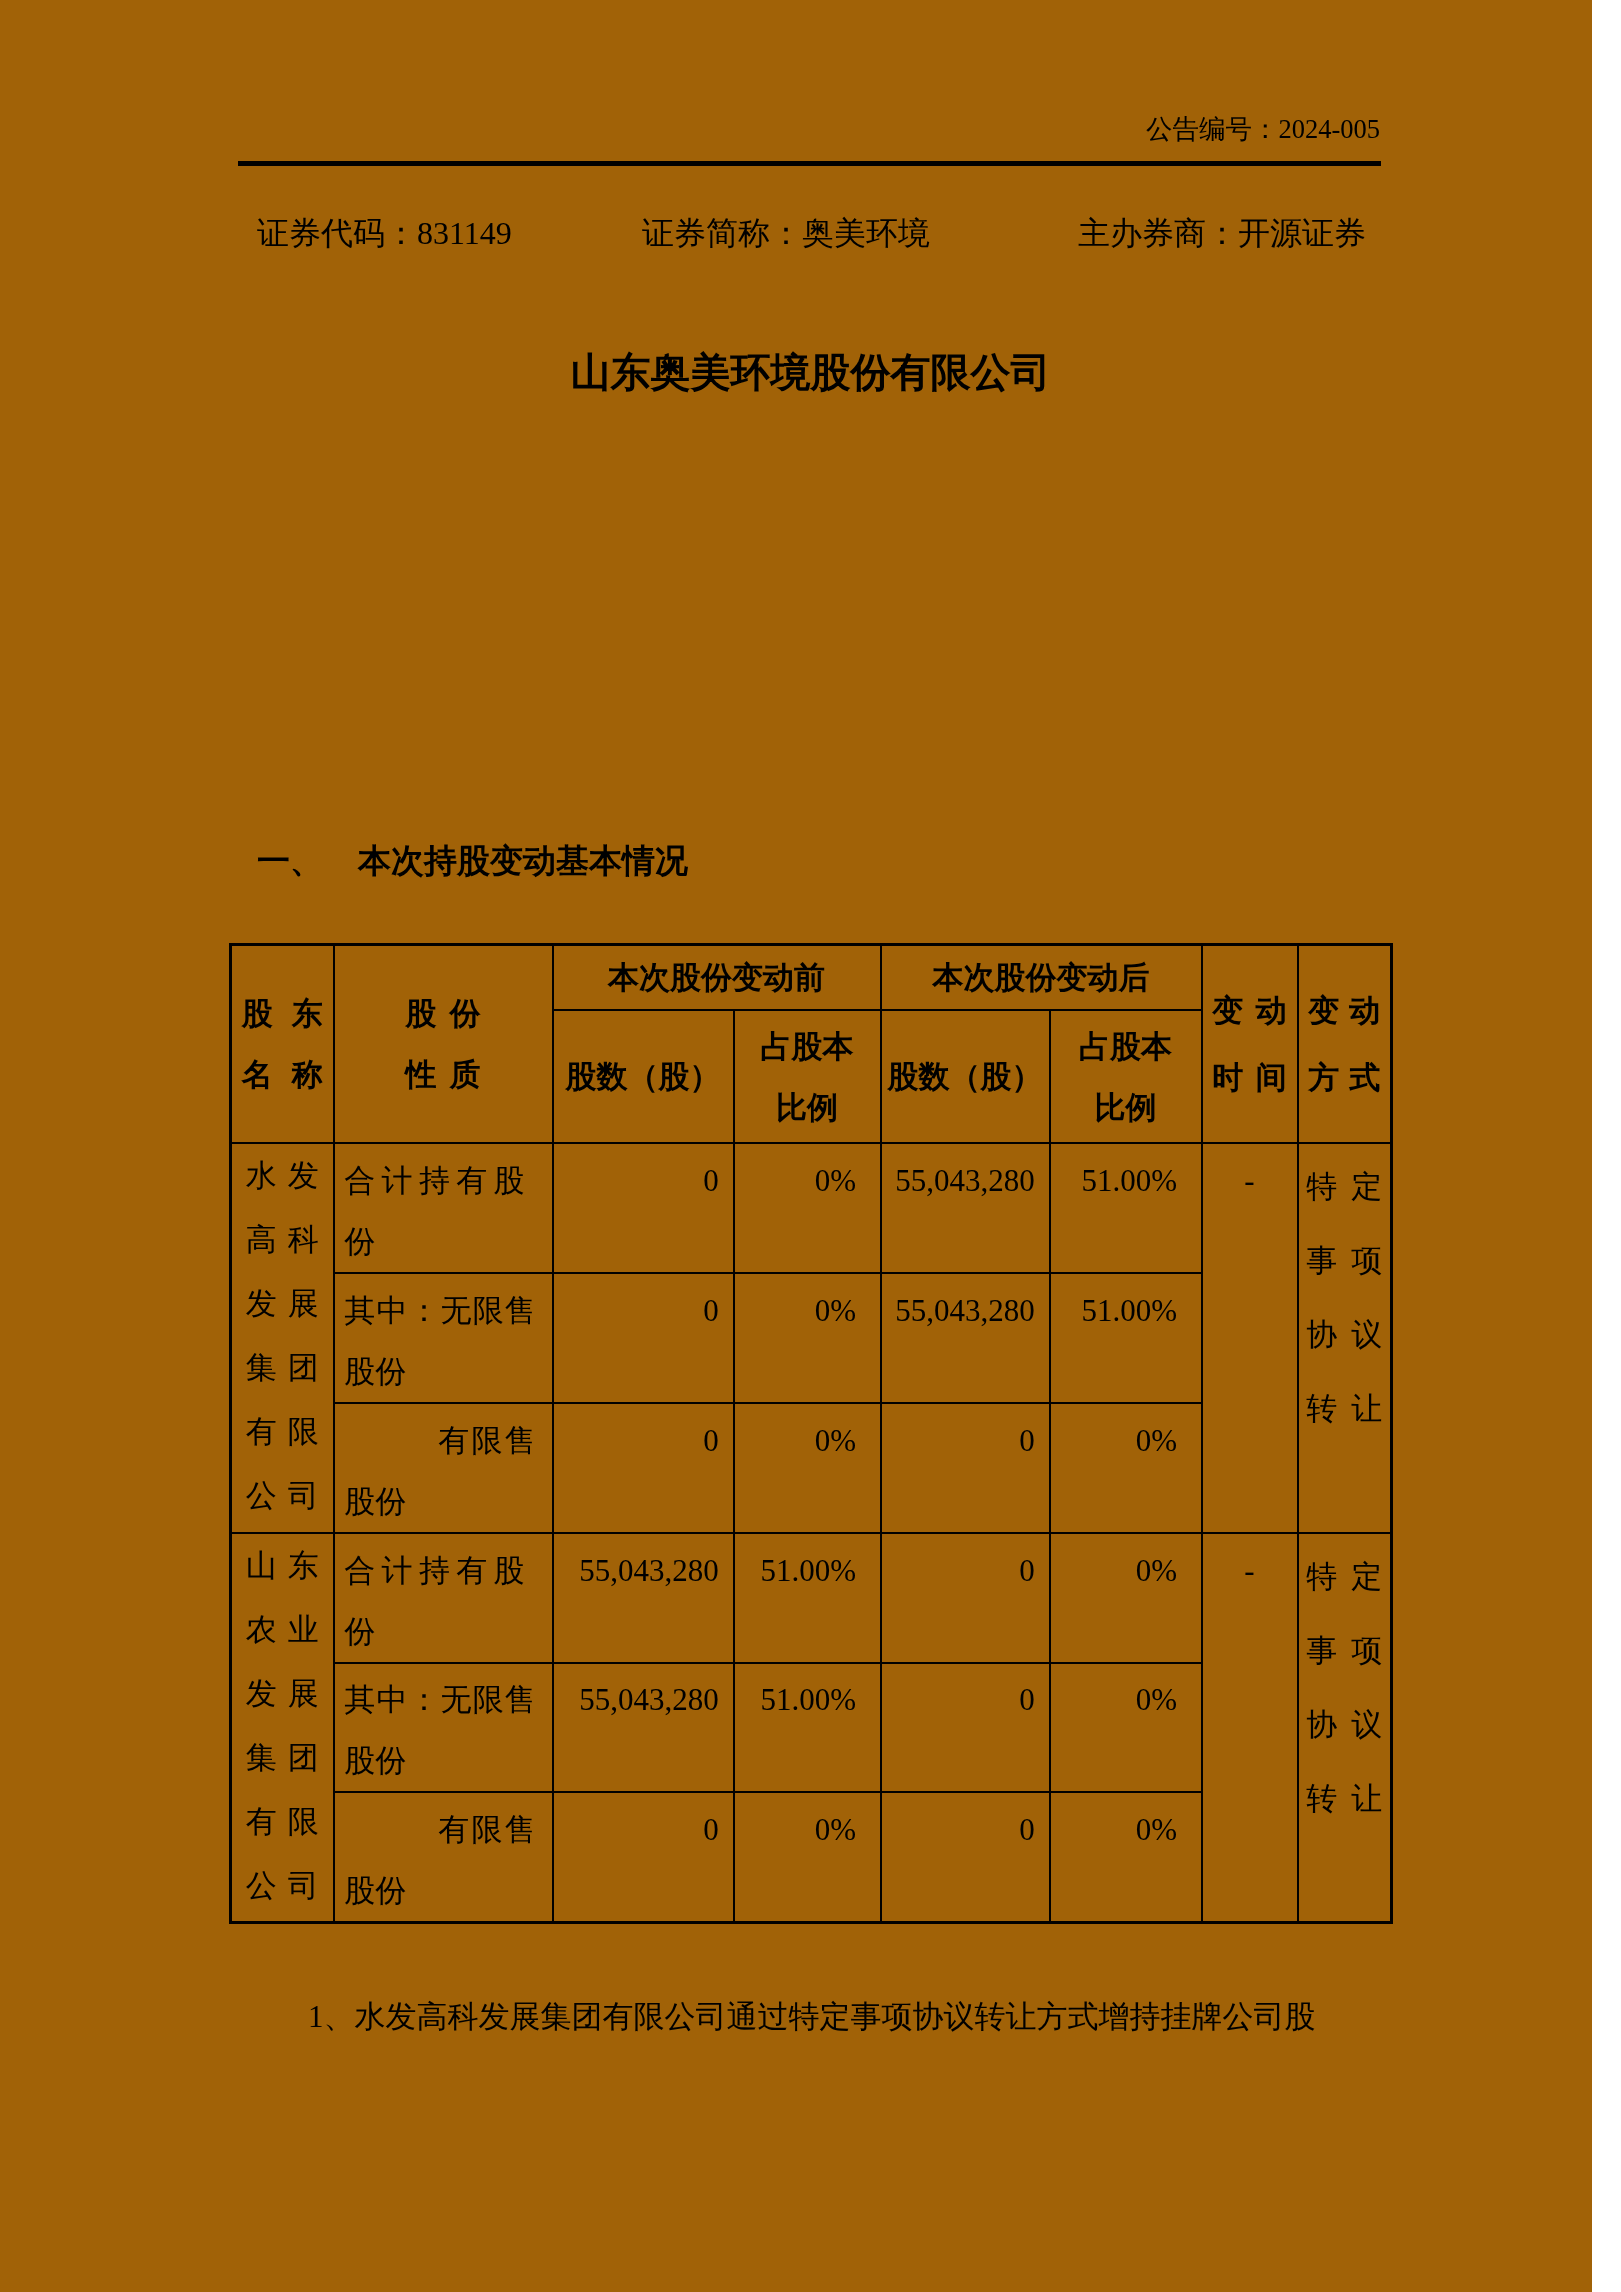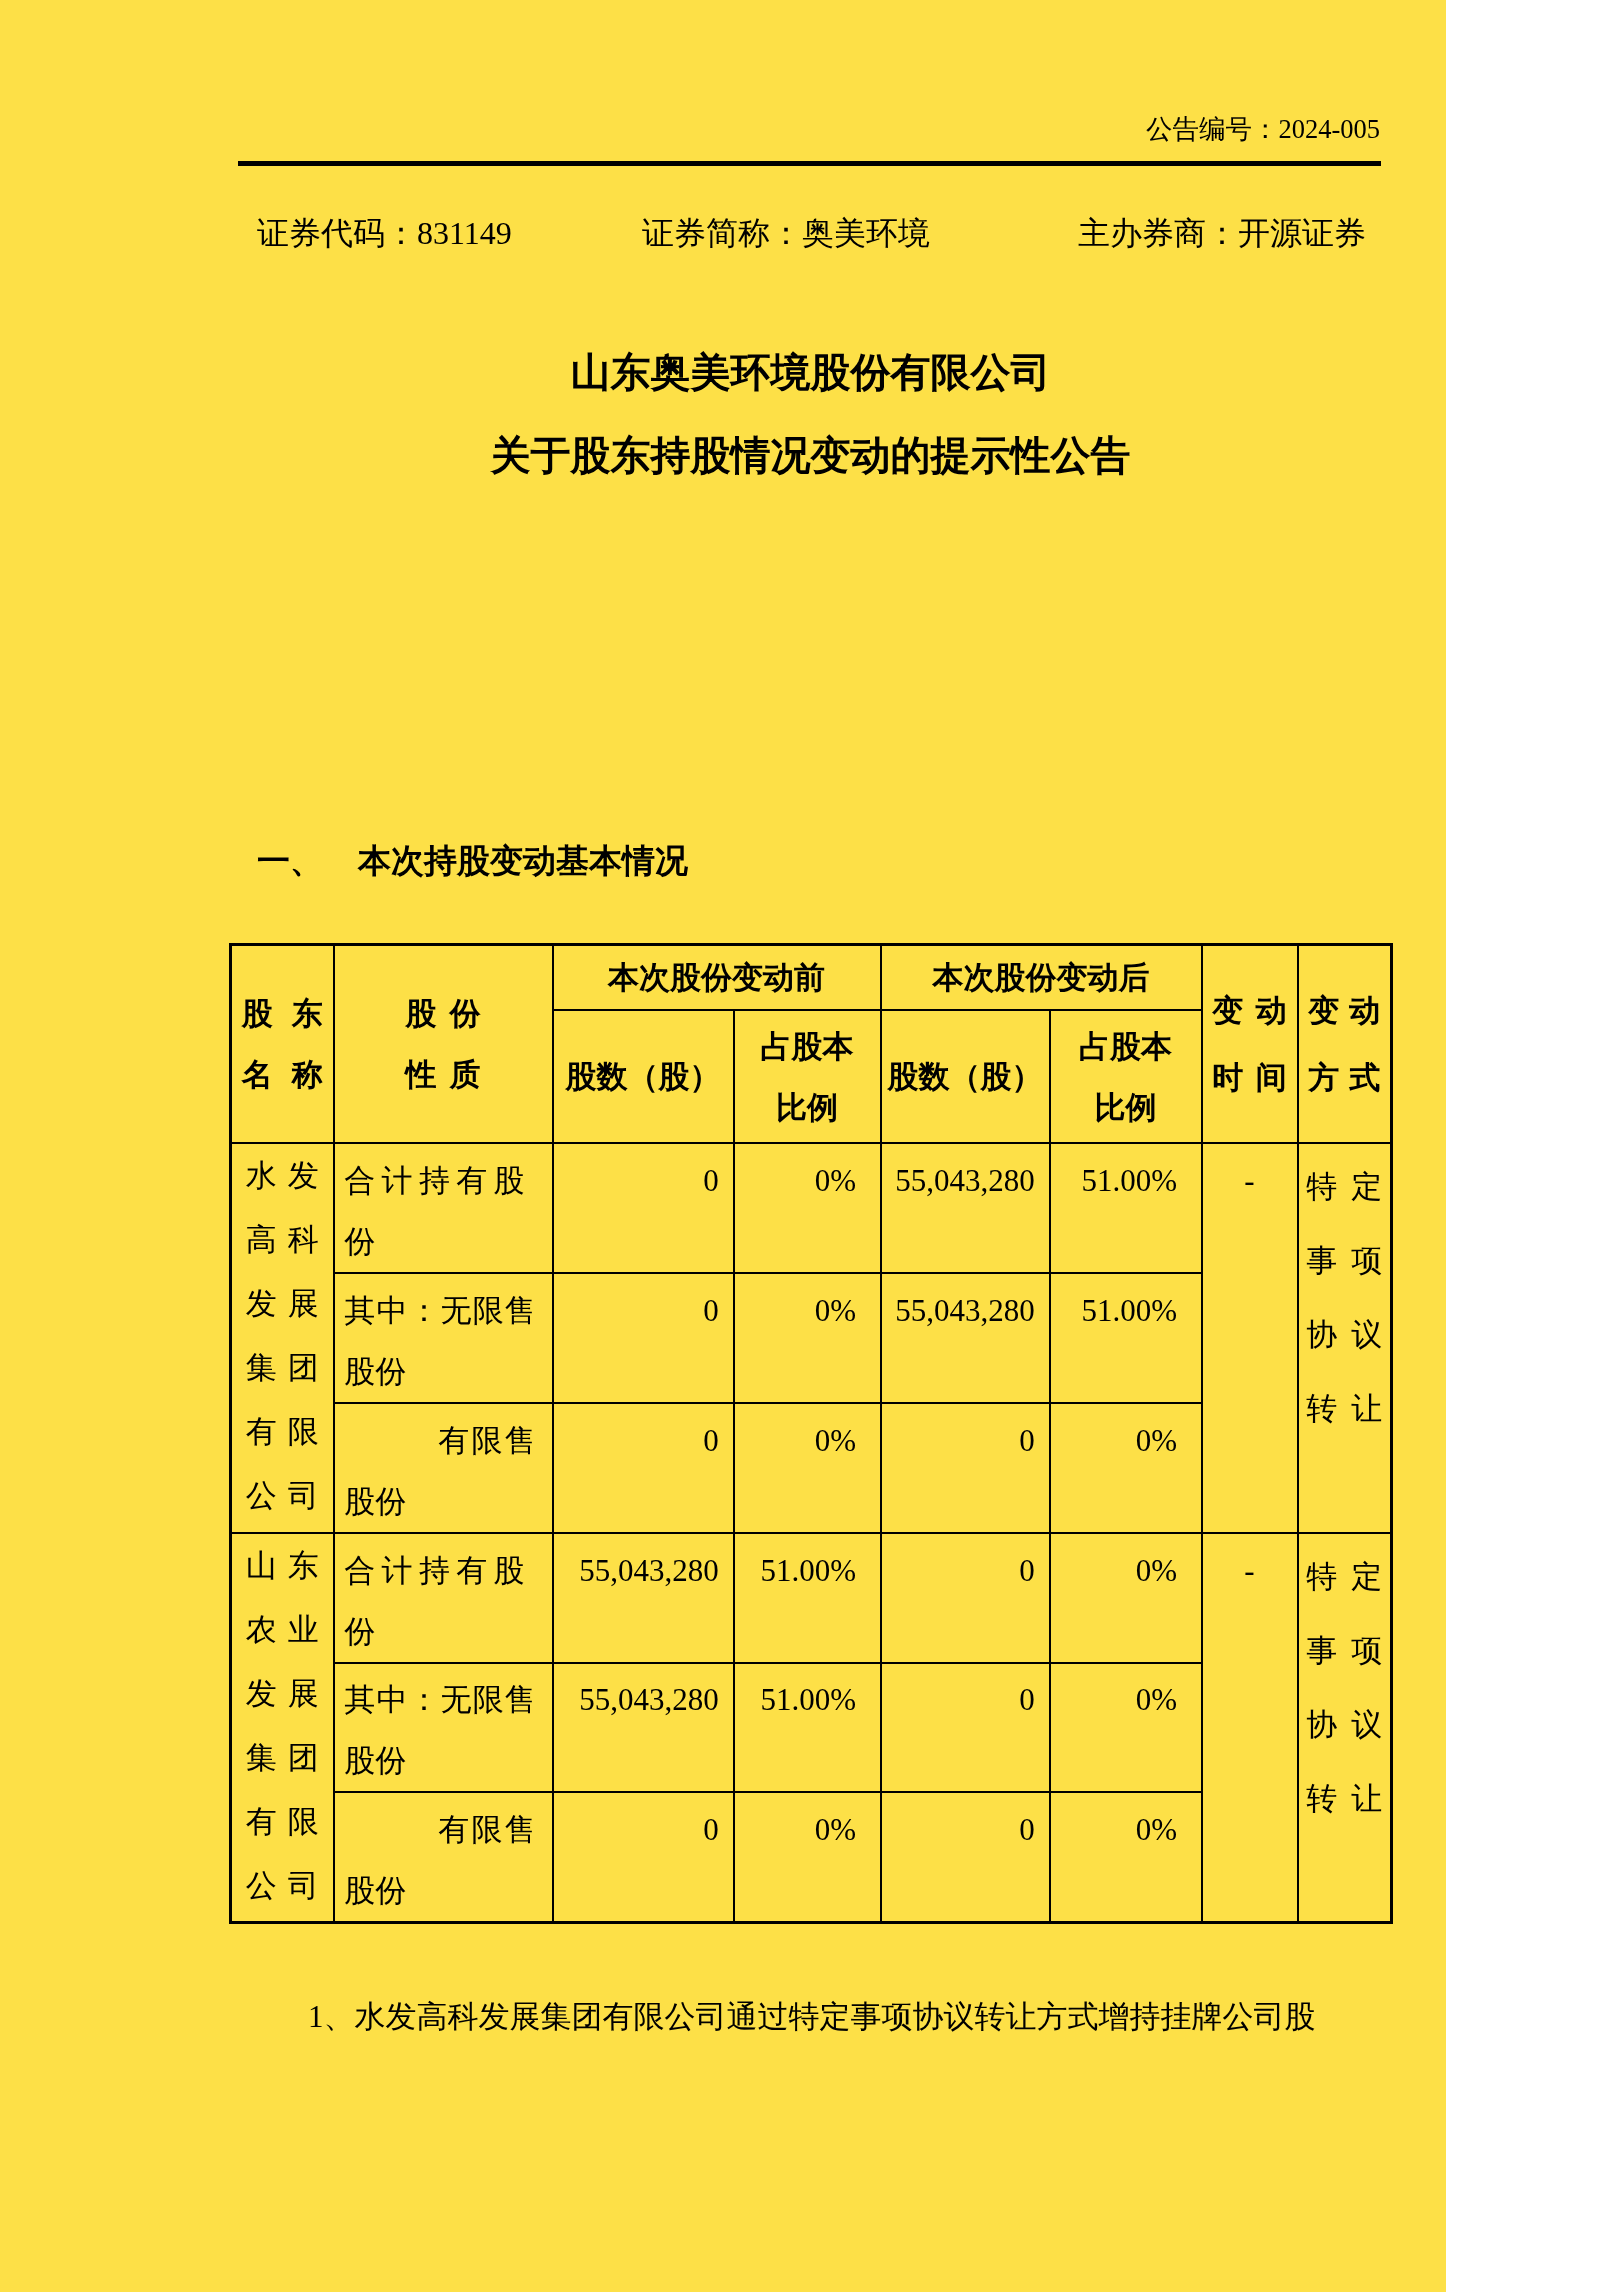--- a/index.html
+++ b/index.html
@@ -1,19 +1,19 @@
 <!DOCTYPE html>
 <html><head>
 <meta charset="utf-8">
 <style>
   html,body{margin:0;padding:0;background:#fff;}
   .page{
     position:relative;
-    width:1446px;height:2293px;
-    background:#fde047;
+    width:1592px;height:2293px;
+    background:#a16207;
     color:#000;
     font-family:"Liberation Serif","DejaVu Serif",serif;
     overflow:hidden;
   }
   .notice-no{
     position:absolute;top:111px;left:0;width:1380px;
     text-align:right;font-size:26.5px;white-space:nowrap;
   }
   .top-rule{
     position:absolute;left:238px;top:161px;width:1143px;height:4.9px;background:#000;
@@ -101,21 +101,20 @@
 <div class="page">
 
   <div class="notice-no">公告编号：2024-005</div>
   <div class="top-rule"></div>
 
   <span class="info-seg seg-1">证券代码：831149</span>
   <span class="info-seg seg-2">证券简称：奥美环境</span>
   <span class="info-seg seg-3">主办券商：开源证券</span>
 
   <div class="doc-title title-1">山东奥美环境股份有限公司</div>
-  <div class="doc-title title-2">关于股东持股情况变动的提示性公告</div>
 
 
   <div class="sec-heading">
     <span>一、</span><span class="sec-title">本次持股变动基本情况</span>
   </div>
 
   <table class="doc-table">
     <colgroup>
       <col style="width:103px">
         <col style="width:219px">

